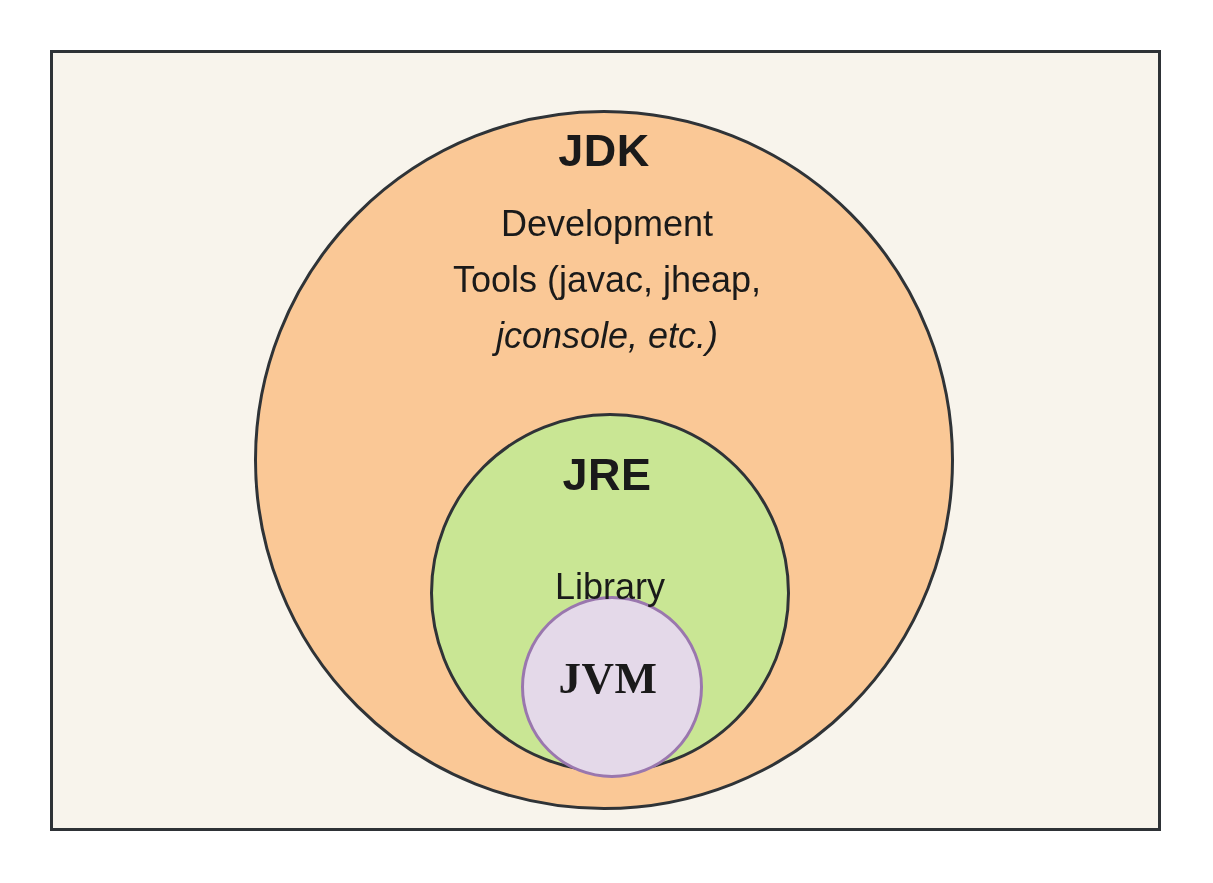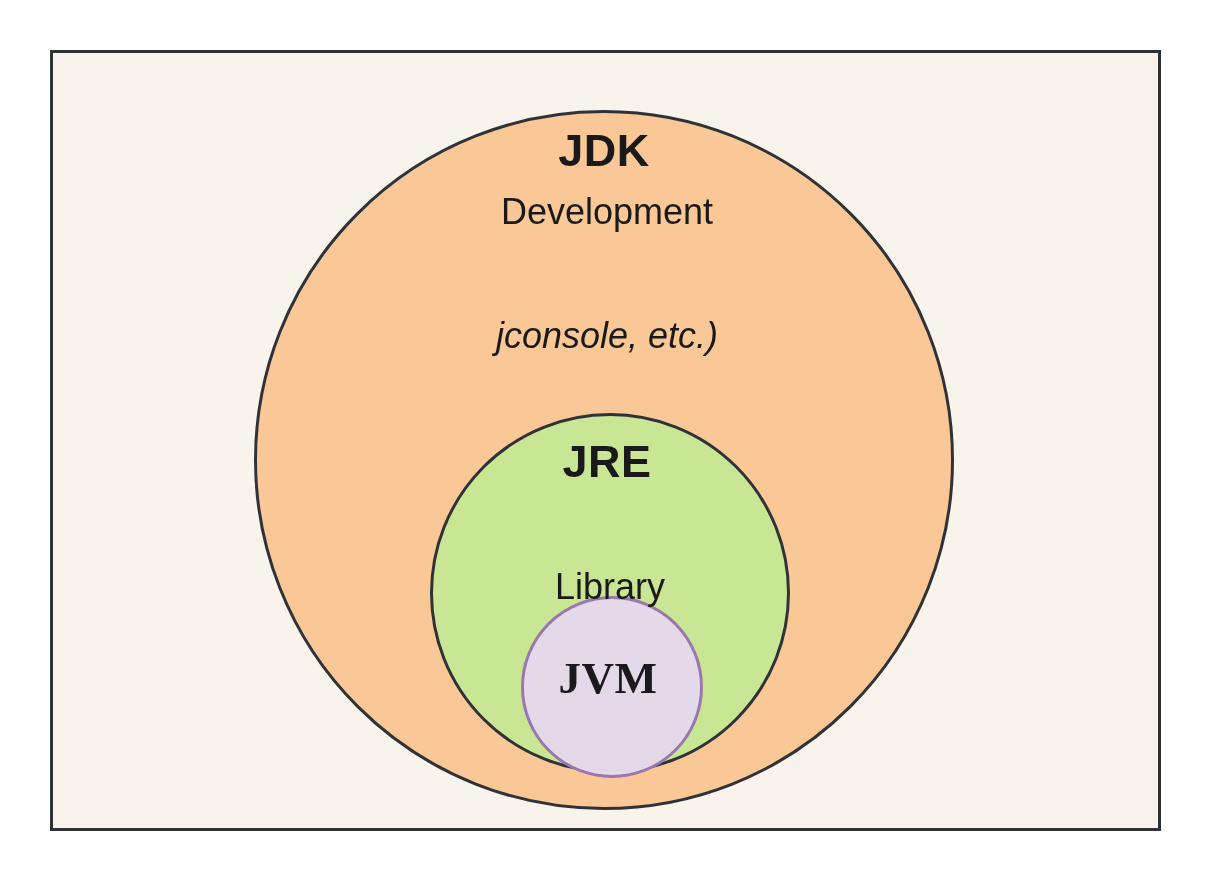--- a/index.html
+++ b/index.html
@@ -77,41 +77,42 @@
   .lbl.title {
     font-size: 45px;
     font-weight: bold;
     letter-spacing: 0.5px;
   }
   .lbl.body {
     font-size: 36px;
     font-weight: normal;
   }
   .jdk-title   { left: 604px; top: 150px; }
-  .jdk-line-1  { left: 607px; top: 212px; }
+  .jdk-line-1  { left: 607px; top: 224px; }
   .jdk-line-2  { left: 607px; top: 280px; }
   .jdk-line-3  { left: 607px; top: 336px; font-style: italic; }
-  .jre-title   { left: 607px; top: 461px; }
+  .jre-title   { left: 607px; top: 474px; }
   .jre-line-1  { left: 610px; top: 519px; }
   .jre-line-2  { left: 610px; top: 587px; }
   .jvm-title   { left: 608px; top: 678px; font-family: Liberation Serif, serif; }
 </style>
 </head>
 <body>
 
 <div class="page">
   <div class="frame"></div>
 
   <div class="circle jdk"></div>
   <div class="circle jre"></div>
   <div class="circle jvm"></div>
 
   <div class="lbl title jdk-title">JDK</div>
 
   <div class="lbl body jdk-line-1">Development</div>
+  <div class="lbl body jdk-line-2">Tools (javac, jheap,</div>
   <div class="lbl body jdk-line-3">jconsole, etc.)</div>
 
   <div class="lbl title jre-title">JRE</div>
 
   <div class="lbl body jre-line-2">Library</div>
 
   <div class="lbl title jvm-title">JVM</div>
 </div>
 
 </body></html>

